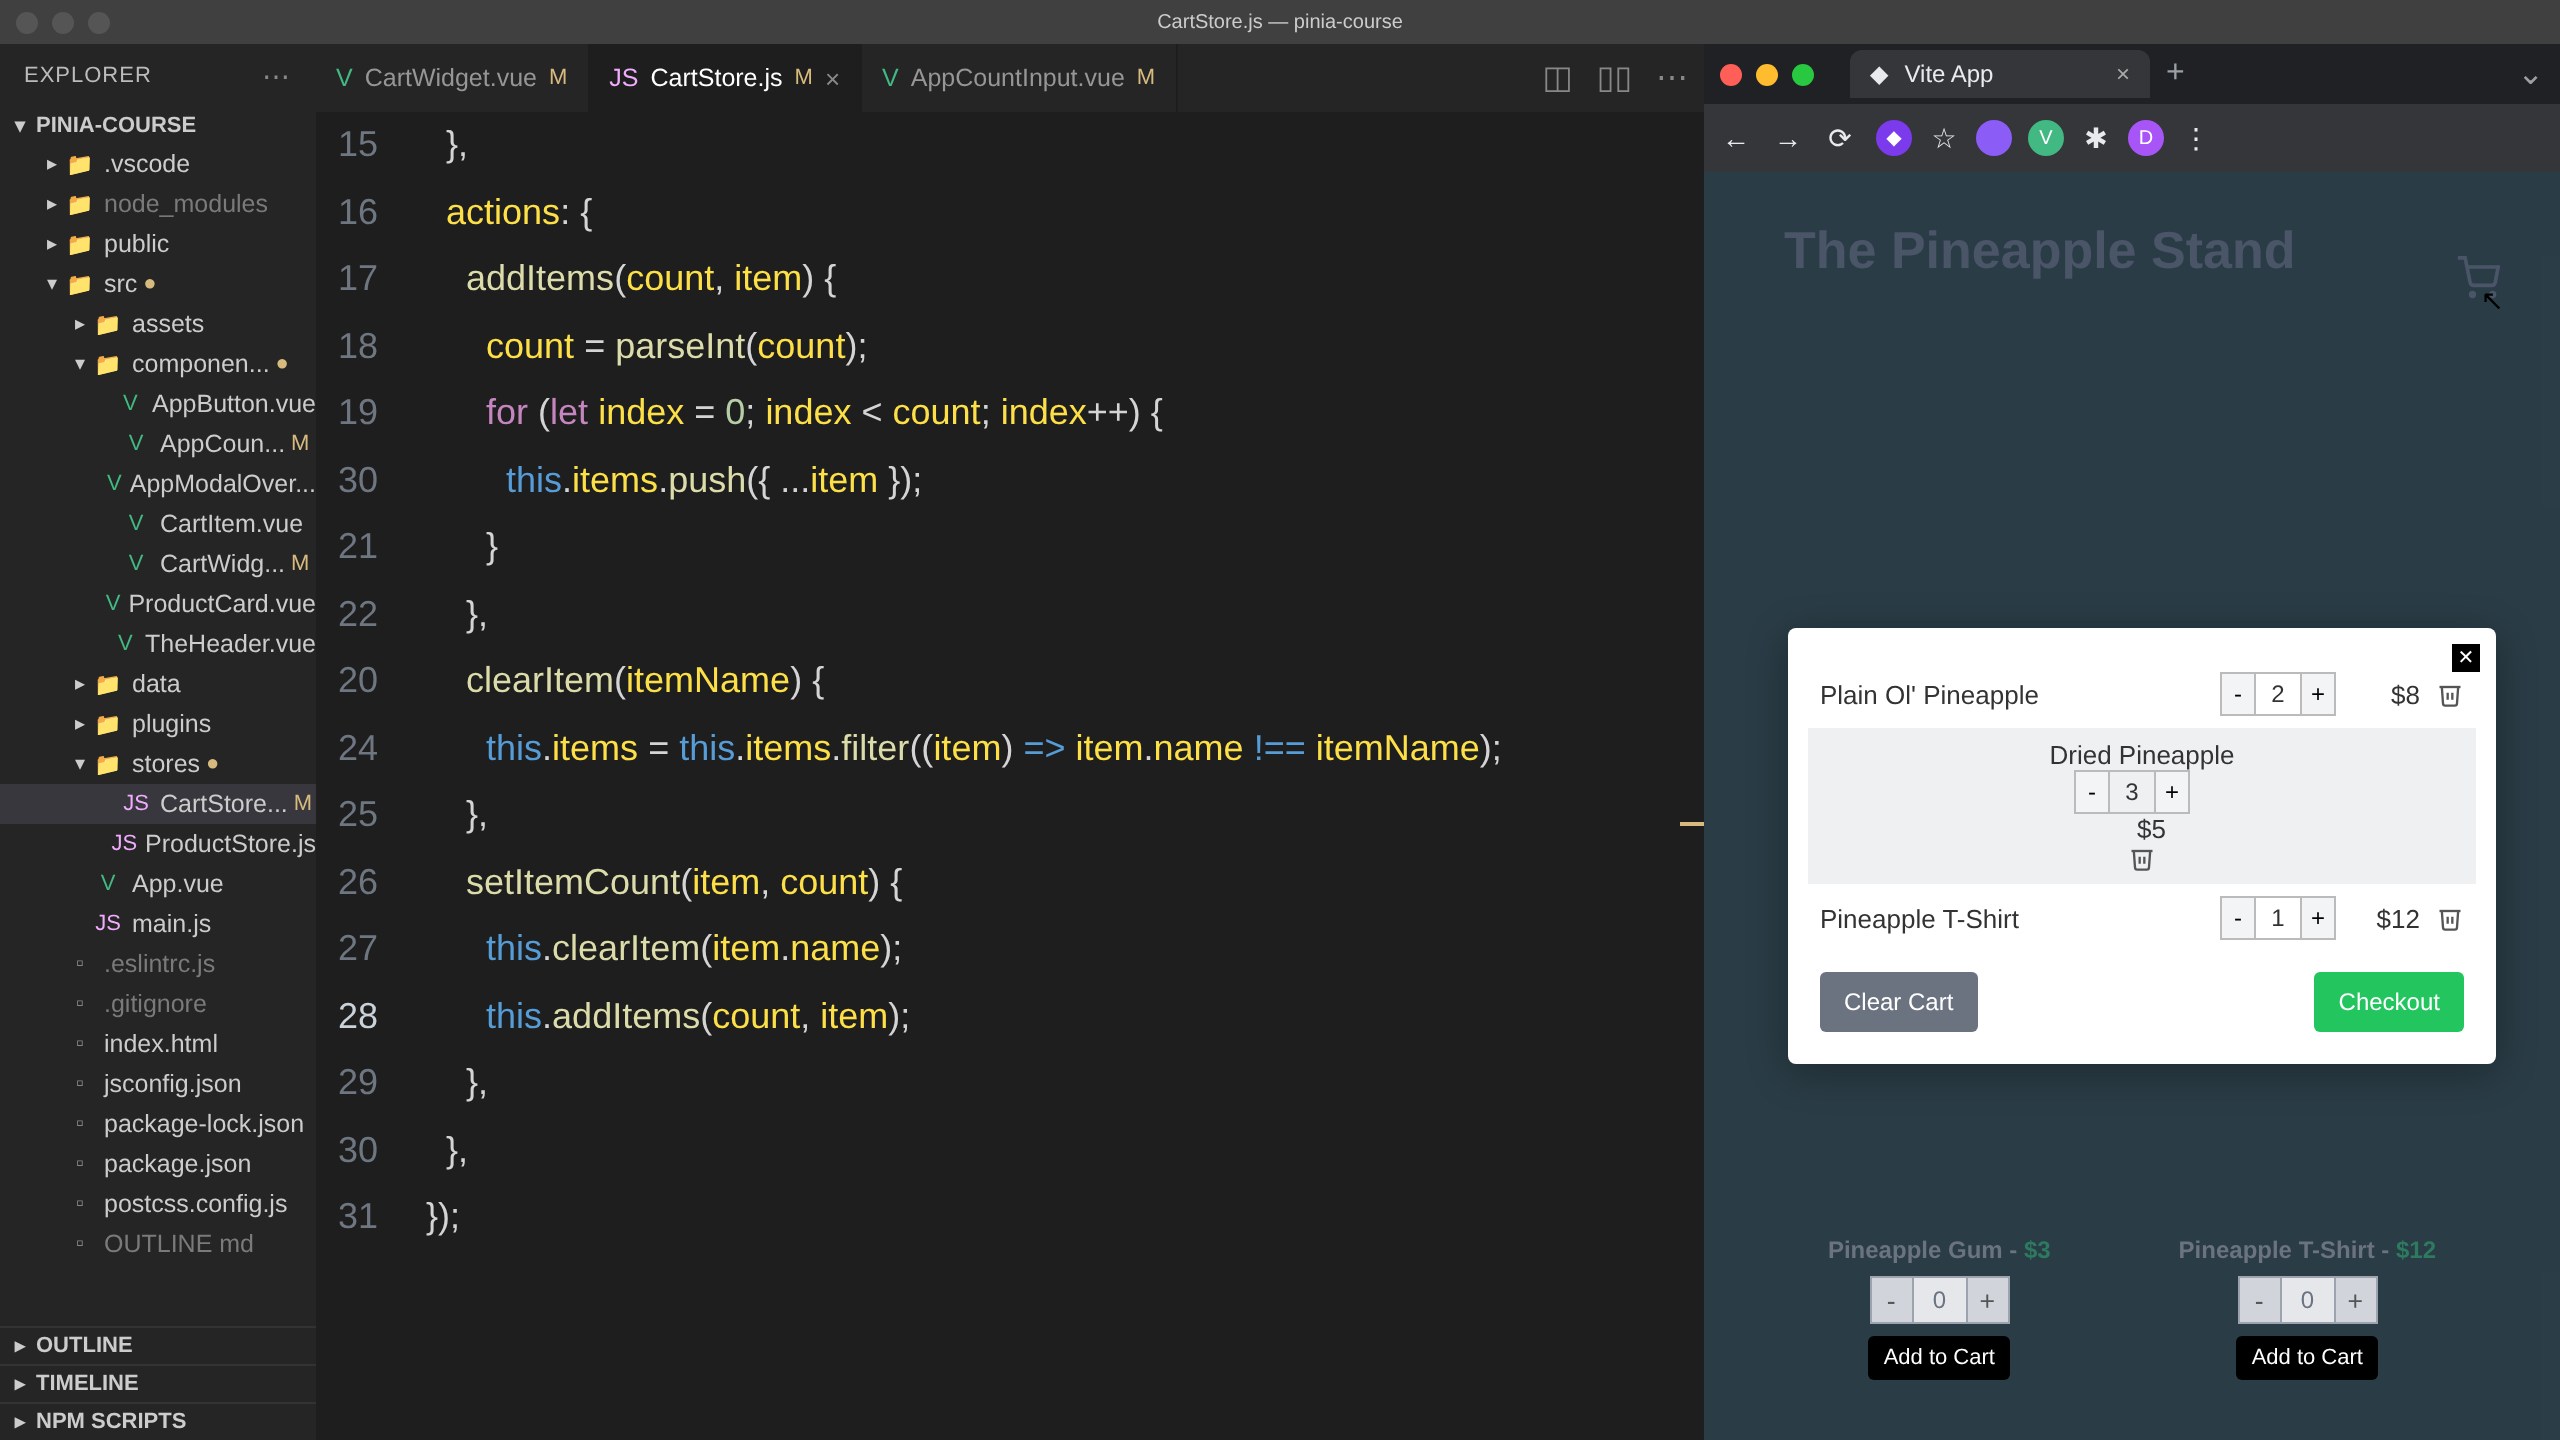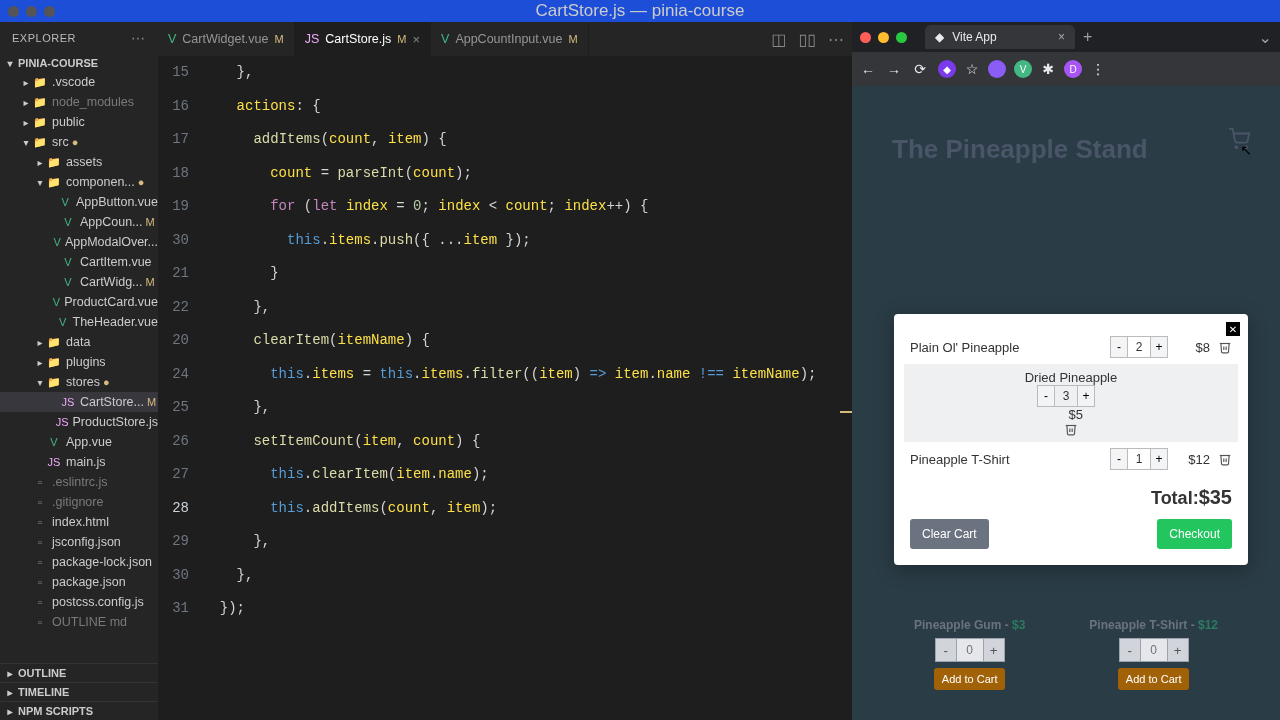--- a/index.html
+++ b/index.html
@@ -1,17 +1,17 @@
 <!DOCTYPE html>
 <html><head>
 <meta charset="utf-8">
 <style>
 * { margin: 0; padding: 0; box-sizing: border-box; }
 body { font-family: -apple-system, BlinkMacSystemFont, "Segoe UI", sans-serif; background: #1e1e1e; width: 1280px; height: 720px; overflow: hidden; display: flex; flex-direction: column; }
-.titlebar { height: 22px; background: #1d4ed8; color: #ccc; font-size: 17px; display: flex; align-items: center; justify-content: center; position: relative; }
+.titlebar { height: 22px; background: #404040; color: #ccc; font-size: 10px; display: flex; align-items: center; justify-content: center; position: relative; }
 .traffic-lights { position: absolute; left: 8px; display: flex; gap: 7px; }
 .tl { width: 11px; height: 11px; border-radius: 50%; }
 .tl.red { background: #555; } .tl.yellow { background: #555; } .tl.green { background: #555; }
 .main-layout { display: flex; flex: 1; overflow: hidden; }
 .vscode { display: flex; flex-direction: column; width: 852px; background: #1e1e1e; }
 .vscode-body { display: flex; flex: 1; overflow: hidden; }
 .sidebar { width: 158px; background: #252526; color: #ccc; display: flex; flex-direction: column; font-size: 12px; }
 .sidebar-title { padding: 8px 12px; font-size: 11px; letter-spacing: 0.5px; color: #bbb; display:flex; justify-content:space-between; align-items:center;}
 .sidebar-title .dots { color:#888; font-size:14px; letter-spacing:1px;}
 .section-hdr { padding: 3px 4px; font-size: 11px; font-weight: 700; color: #ccc; display: flex; align-items: center; gap: 2px; }
@@ -27,21 +27,21 @@
 .gen-ico { color: #888; }
 .mod { color: #d7ba7d; margin-left: 3px; font-size:11px;}.ind-1{padding-left:20px}.ind-2{padding-left:34px}.ind-3{padding-left:48px}
 .outline-sec { border-top: 1px solid #333; padding: 3px 4px; font-size: 11px; font-weight:700; color:#ccc; display:flex; align-items:center; gap:2px;}
 .editor-area { flex: 1; display: flex; flex-direction: column; background: #1e1e1e; overflow:hidden;}
 .tabs { display: flex; background: #252526; height: 34px; align-items: stretch; }
 .tab { display: flex; align-items: center; padding: 0 10px; font-size: 12.5px; color: #969696; gap: 6px; border-right: 1px solid #1e1e1e; cursor: pointer; }
 .tab.active { background: #1e1e1e; color: #fff; }
 .tab .close { color: #888; font-size: 13px; }
 .tab .mod-dot { color: #d7ba7d; font-size:11px;}
 .tabs-right { margin-left:auto; display:flex; align-items:center; padding-right:8px; gap:12px; color:#888;}
-.code { flex: 1; display: flex; font-family: Liberation Mono, monospace; font-size: 14px; line-height: 33.5px; overflow:hidden; position:relative;}
+.code { flex: 1; display: flex; font-family: Liberation Sans, sans-serif; font-size: 18px; line-height: 33.5px; overflow:hidden; position:relative;}
 .gutter { width: 45px; text-align: right; color: #6e7681; padding-right: 14px; }
 .gutter .ln { height: 33.5px; }
 .gutter .ln.cur { color: #c9d1d9; }
 .lines { flex: 1; white-space: pre; color: #d4d4d4; }
 .lines .row { height: 33.5px; }
 .kw { color: #c586c0; } .fn { color: #dcdcaa; } .id { color: #fde047; } .pr { color: #d4d4d4; } .num { color: #b5cea8; } .op { color: #d4d4d4; } .th { color: #569cd6; } .arrow{color:#569cd6;} .neq{color:#569cd6;}
 .decor-bar { position:absolute; right:0; top:355px; width:12px; height:2px; background:#d7ba7d;}
 .browser { flex: 1; background: #2a2d30; display: flex; flex-direction: column; }
 .b-tabs { height: 30px; background: #202124; display: flex; align-items: center; padding: 0 8px; gap: 8px; }
 .b-traffic { display:flex; gap:7px; margin-right:10px;}
@@ -51,31 +51,31 @@
 .b-tab .bx { margin-left:auto; color:#aaa; cursor:pointer;}
 .b-plus { color: #9aa0a6; font-size: 16px; cursor:pointer;}
 .b-chevd { margin-left:auto; color:#9aa0a6;}
 .b-toolbar { height: 34px; background: #35363a; display: flex; align-items: center; padding: 0 8px; gap: 10px; }
 .b-toolbar .nav-ico { color: #e8eaed; font-size: 14px; cursor:pointer; width:16px; text-align:center;}
 .omnibox { flex: 1; background: #202124; border-radius: 14px; color: #e8eaed; font-size: 12px; padding: 5px 12px; display:flex; align-items:center;}
 .b-ext { display:flex; gap:8px; align-items:center;}
 .ext-ico { width:18px; height:18px; border-radius:50%; display:flex; align-items:center; justify-content:center; font-size:10px; color:#fff;}
 .viewport { flex: 1; position: relative; background: #2f3e46; }
 .overlay { position:absolute; inset:0; background: rgba(40,60,70,0.6); }
-.page-title { position:absolute; top:48px; left:40px; font-size: 26px; font-weight: 800; color: #4a5568; }
+.page-title { position:absolute; top:24px; left:40px; font-size: 26px; font-weight: 800; color: #4a5568; }
 .cart-ico-area { position:absolute; top:42px; right:30px; color:#4a5568;}
 .cursor { position:absolute; top:56px; right:28px; color:#000; font-size:14px;}
 .product-row { position:absolute; bottom:30px; left:0; right:0; display:flex; justify-content:space-around; padding:0 30px;}
 .product { text-align:center; color:#6b7280; font-size:12px;}
 .product .pname { font-weight:600; }
 .product .pprice { color:#2d7a5f; font-weight:700;}
 .qty { margin:6px auto; display:flex; width:70px;}
 .qty button{width:22px;height:24px;border:1px solid #9ca3af;background:#d1d5db;color:#555;cursor:pointer;}
 .qty .val{width:26px;height:24px;border:1px solid #9ca3af;border-left:0;border-right:0;display:flex;align-items:center;justify-content:center;background:#e5e7eb;}
-.addcart{background:#a16207;color:#fff;border:0;padding:5px 8px;border-radius:3px;font-size:11px;cursor:pointer;}
+.addcart{background:#000000;color:#fff;border:0;padding:5px 8px;border-radius:3px;font-size:11px;cursor:pointer;}
 .cart-pop { position: absolute; top: 228px; left: 42px; right: 32px; background: #fff; border-radius: 4px; box-shadow: 0 4px 20px rgba(0,0,0,0.3); padding: 16px; color:#333;}
 .cart-close { position:absolute; top:8px; right:8px; width:14px; height:14px; background:#000; color:#fff; font-size:10px; display:flex; align-items:center; justify-content:center; cursor:pointer;}
 .c-row { display:flex; align-items:center; padding:6px 0; font-size:13px; }
 .c-row.striped { background:#eef0f2; margin:0 -6px; padding:6px 6px;flex-direction:column;}
 .c-name { flex:1; }
 .c-qty { display:flex; margin-right:10px;}
 .c-qty button { width:18px; height:22px; border:1px solid #bbb; background:#f3f4f6; cursor:pointer; font-size:12px;}
 .c-qty .v { width:22px; height:22px; border:1px solid #bbb; border-left:0; border-right:0; display:flex; align-items:center; justify-content:center; font-size:12px;}
 .c-price { width:32px; text-align:right; font-size:13px; margin-right:8px;}
 .c-trash { color:#555; cursor:pointer; }
@@ -425,23 +425,20 @@
   <div class="c-price">$12</div>
   <span class="c-trash">
                 <svg width="14" height="14" viewBox="0 0 24 24" fill="none" stroke="#555" stroke-width="2">
                   <polyline points="3 6 5 6 21 6"></polyline>
                   <path d="M19 6l-1 14a2 2 0 0 1-2 2H8a2 2 0 0 1-2-2L5 6"></path>
                   <path d="M10 11v6M14 11v6"></path>
                 </svg>
               </span>
             </div>
           </div>
-        <div class="c-total">
-          <span>Total:</span><span class="amt">$35</span>
-        </div>
         <div class="c-actions">
           <button class="btn-clear">Clear Cart</button>
           <button class="btn-checkout">Checkout</button>
         </div>
       </div>
     </div>
   </div>
 </div>
 
 </body></html>

